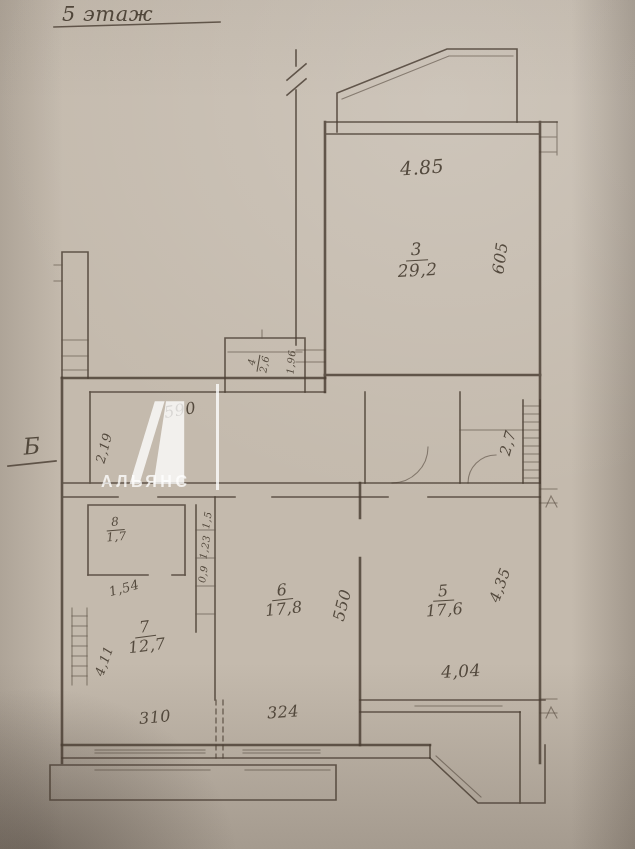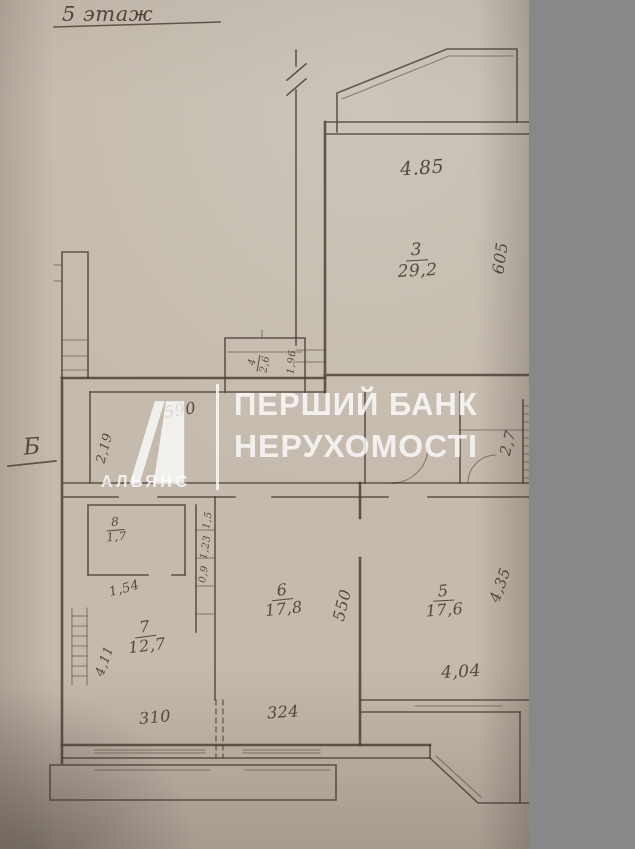--- a/index.html
+++ b/index.html
@@ -1,17 +1,17 @@
 <!DOCTYPE html>
 <html><head>
 <meta charset="utf-8">
 <style>
   html,body{margin:0;padding:0;background:#888;}
   #photo{
-    position:relative;width:529px;height:849px;overflow:hidden;
+    position:relative;width:635px;height:849px;overflow:hidden;
     background:
       radial-gradient(45% 30% at 6% 102%, rgba(35,26,20,.38), rgba(35,26,20,0) 70%),
       radial-gradient(120% 80% at 70% 12%, rgba(255,255,255,.16), rgba(255,255,255,0) 60%),
       linear-gradient(to right, rgba(40,30,22,.14), rgba(40,30,22,0) 10%, rgba(40,30,22,0) 90%, rgba(40,30,22,.22)),
       linear-gradient(to bottom, rgba(40,30,22,.04), rgba(40,30,22,0) 12%, rgba(40,30,22,0) 78%, rgba(40,30,22,.20)),
       #c4baad;
     font-family:"DejaVu Serif", serif;
   }
   svg.plan{position:absolute;left:0;top:0;}
   svg.plan *{fill:none;stroke:#4a3e33;stroke-width:1.6;stroke-linecap:square;}
@@ -206,16 +206,14 @@
 
   <div class="lbl" style="left:155px;top:717px;font-size:16px;--r:-5deg;">310</div>
   <div class="lbl" style="left:283px;top:712px;font-size:16px;--r:-4deg;">324</div>
 
   <svg class="wm-logo" width="70" height="88" viewBox="0 0 100 100" preserveAspectRatio="none" style="left:117px;top:396px;">
     <polygon points="18,100 54,6 68,6 32,100" fill="rgba(255,255,255,.78)"></polygon>
     <polygon points="52,100 70,6 96,6 96,100" fill="rgba(255,255,255,.78)"></polygon>
   </svg>
   <div class="wm" style="left:101px;top:461px;font-size:16px;letter-spacing:3.5px;margin-top:12px;">АЛЬЯНС</div>
   <div class="wm-bar" style="left:216px;top:384px;width:3px;height:106px;"></div>
-  <div class="wm" style="left:234px;top:387px;font-size:31px;letter-spacing:1px;">ПЕРШИЙ БАНК</div>
-  <div class="wm" style="left:234px;top:428px;font-size:32px;letter-spacing:1px;">НЕРУХОМОСТІ</div>
 
 </div>
 
 </body></html>

